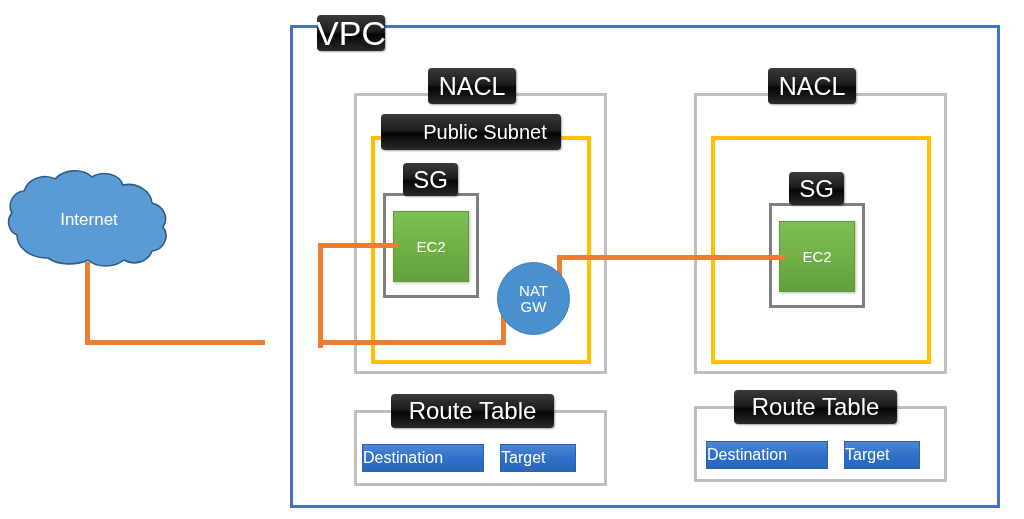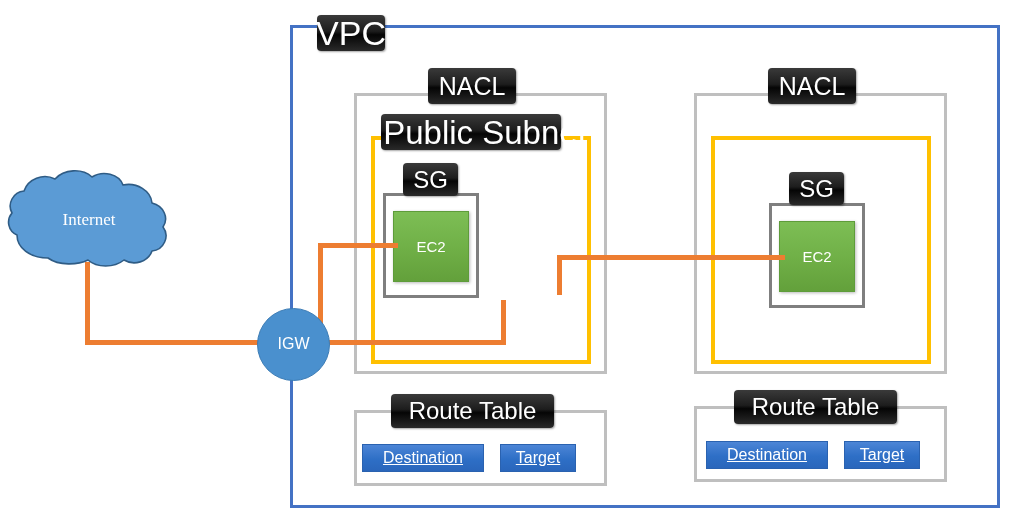--- a/index.html
+++ b/index.html
@@ -40,35 +40,34 @@
     background:#4A90CE;border:1px solid #3C7CB5;
     color:#ffffff;display:flex;align-items:center;justify-content:center;
     text-align:center;line-height:1.05;
   }
 
   
   .pill{
     position:absolute;box-sizing:border-box;
     background:linear-gradient(180deg,#4C85D6 0%,#2E6FC6 55%,#2A66BB 100%);
     border:1px solid #2A62B0;color:#ffffff;
-    display:flex;align-items:center;justify-content:center;
+    display:flex;align-items:center;
     white-space:nowrap;
-    text-decoration:underline;
   }
 
   
   .seg{position:absolute;background:#ED7D31;}
   .seg-blue{position:absolute;background:#4472C4;}
 
   
   .cloud{position:absolute;}
   .cloud-label{
     position:absolute;color:#ffffff;display:flex;
     align-items:center;justify-content:center;
-    width:100%;height:100%;left:0;top:0;pointer-events:none;font-family:Liberation Serif, serif;
+    width:100%;height:100%;left:0;top:0;pointer-events:none;
   }
 </style>
 </head>
 <body>
 
 <div id="canvas">
 
   <div class="box vpc-box" style="left:290px;top:25px;width:710px;height:483px;"></div>
 
   <div class="box nacl-box" style="left:354px;top:93px;width:253px;height:281px;"></div>
@@ -128,34 +127,35 @@
                C24,9 39,3 51,9 C60,-1 78,-2 88,7 C99,0 115,4 119,15
                C133,12 147,21 148,33 C160,36 165,48 159,57
                C166,66 160,80 148,81 C144,92 130,96 120,90
                C110,98 93,98 84,90 C74,95 55,96 44,88 Z" fill="#5B9BD5" stroke="#2F5C85" stroke-width="1.6" stroke-linejoin="round"></path>
     </svg>
     <div class="cloud-label" style="font-size:17px;padding-bottom:8px;">
       <span>Internet</span>
     </div>
   </div>
 
-  <div class="circle" style="left:257px;top:308px;width:71px;height:71px;font-size:16px;">
-    <span>IGW</span>
+
+  <div class="circle" style="left:497px;top:262px;width:71px;height:71px;font-size:15px;flex-direction:column;">
+    <span>NAT</span>
+    <span>GW</span>
   </div>
-
 
   <div class="tag" style="left:317px;top:15px;width:68px;height:36px;font-size:34px;">
     <span>VPC</span>
   </div>
 
   <div class="tag" style="left:428px;top:68px;width:88px;height:36px;font-size:25px;">
     <span>NACL</span>
   </div>
 
-  <div class="tag" style="left:381px;top:114px;width:180px;height:36px;font-size:33px;padding-left:28px;">
+  <div class="tag" style="left:381px;top:114px;width:180px;height:36px;font-size:20px;padding-left:28px;">
     <span>Public Subnet</span>
   </div>
 
   <div class="tag" style="left:403px;top:163px;width:55px;height:33px;font-size:24px;">
     <span>SG</span>
   </div>
 
   <div class="tag" style="left:391px;top:394px;width:163px;height:34px;font-size:24px;">
     <span>Route Table</span>
   </div>

